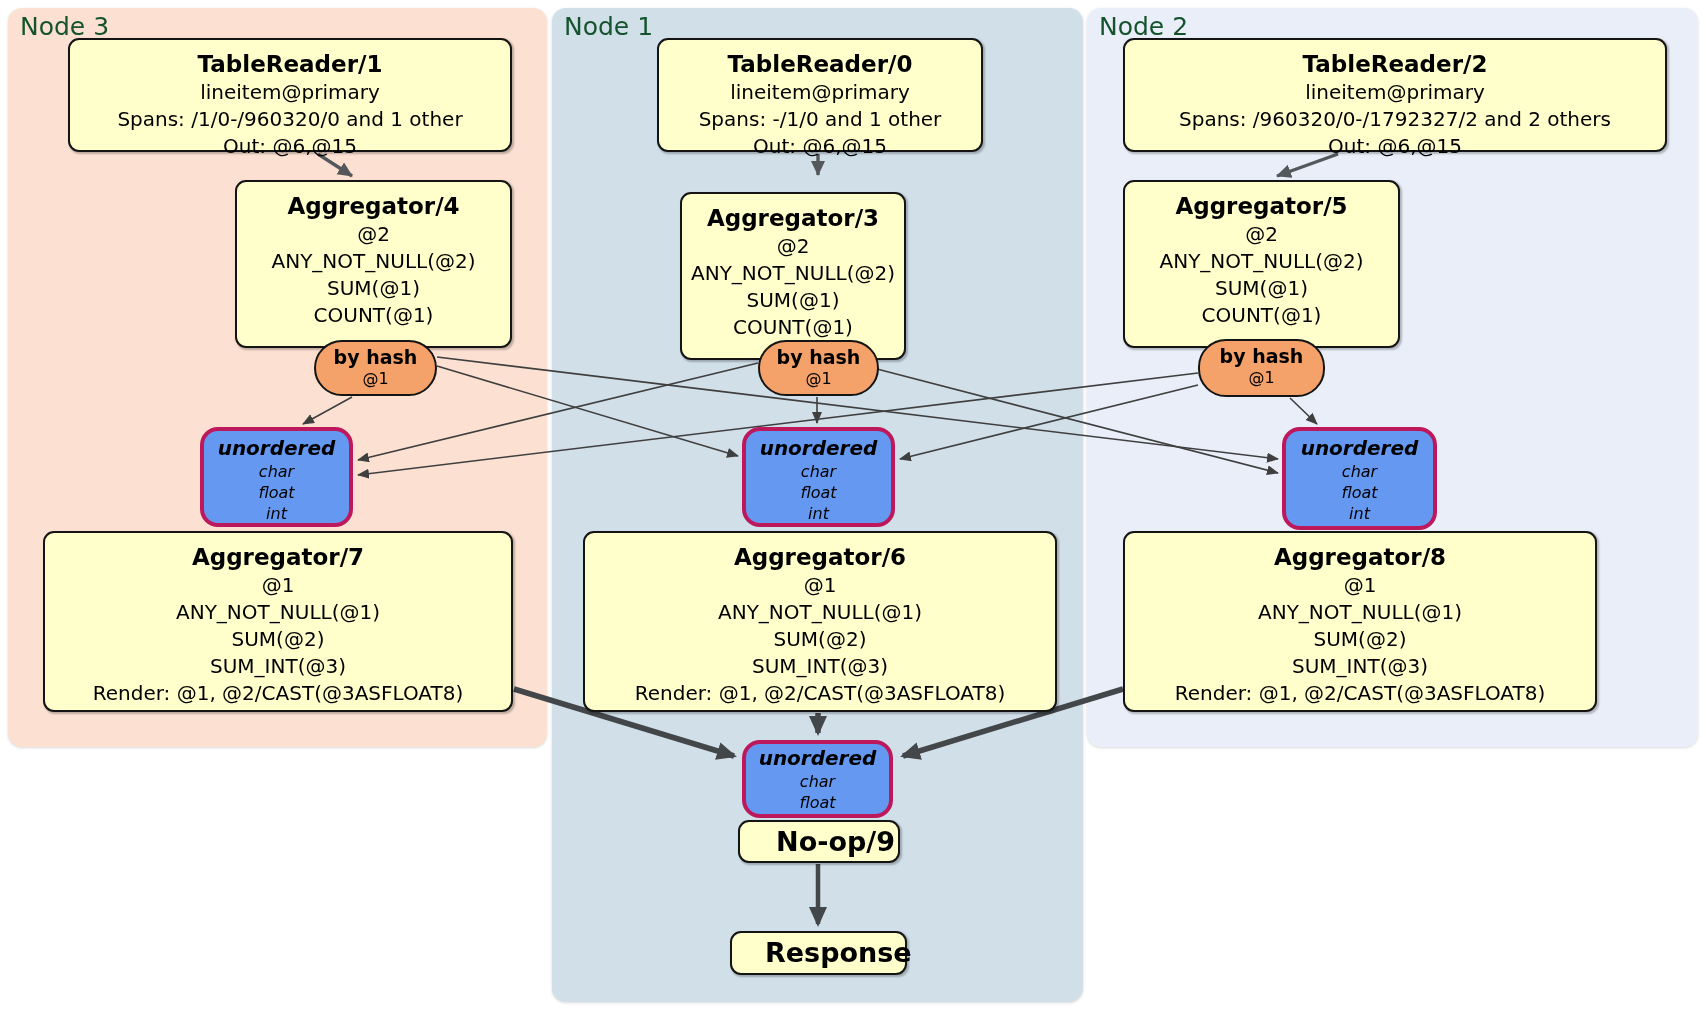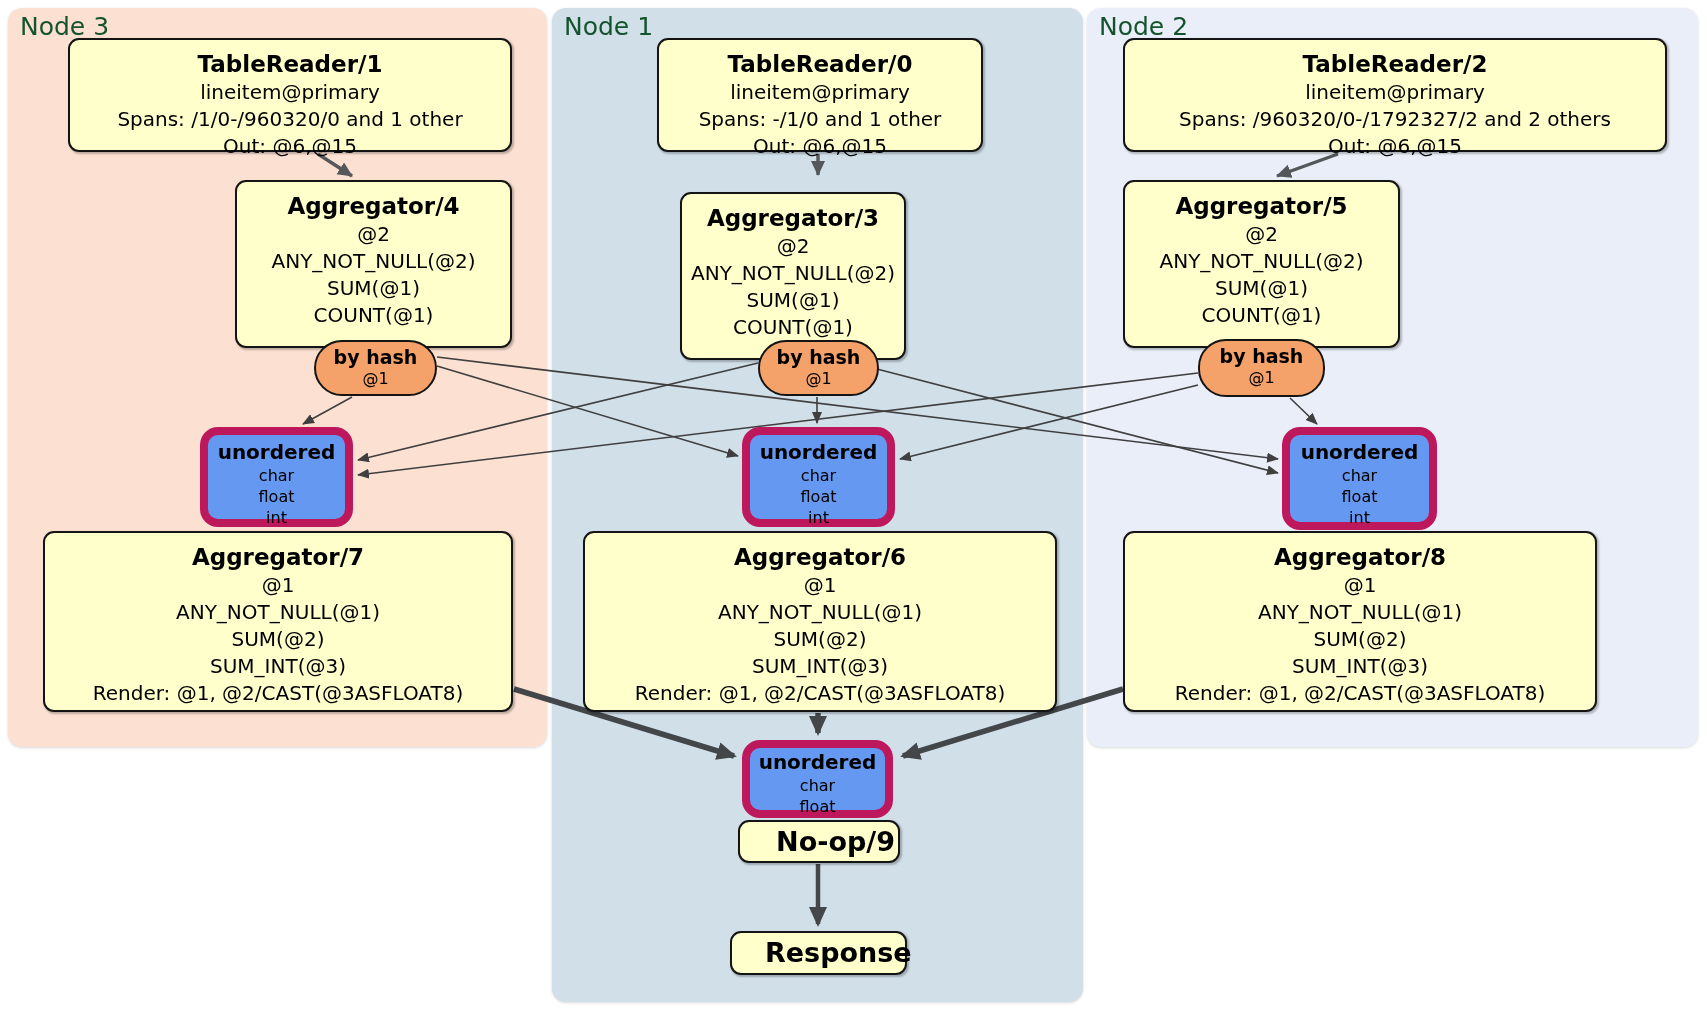--- a/index.html
+++ b/index.html
@@ -25,22 +25,22 @@
   .bigtitle{font-weight:bold;font-size:27px;line-height:39px;white-space:nowrap;margin-left:33px;}
 
   .router{
     position:absolute;background:#f4a269;border:2px solid #141414;border-radius:28px;
     text-align:center;box-sizing:border-box;z-index:20;
   }
   .rtitle{font-weight:bold;font-size:19px;line-height:24px;margin-top:3px;}
   .rline{font-size:16px;line-height:19px;}
 
   .sync{
-    position:absolute;background:#6598f0;border:8px solid #be185d;border-radius:18px;
-    text-align:center;box-sizing:border-box;z-index:20;
+    position:absolute;background:#6598f0;border:4px solid #be185d;border-radius:18px;
+    text-align:center;box-sizing:border-box;z-index:20;font-style:italic;
   }
   .stitle{font-weight:bold;font-size:20px;line-height:25px;margin-top:5px;}
   .sline{font-size:16px;line-height:21px;text-align:center;}
 </style>
 </head>
 <body>
 
 <div class="canvas">
 
   <div class="region region-node3"></div>

